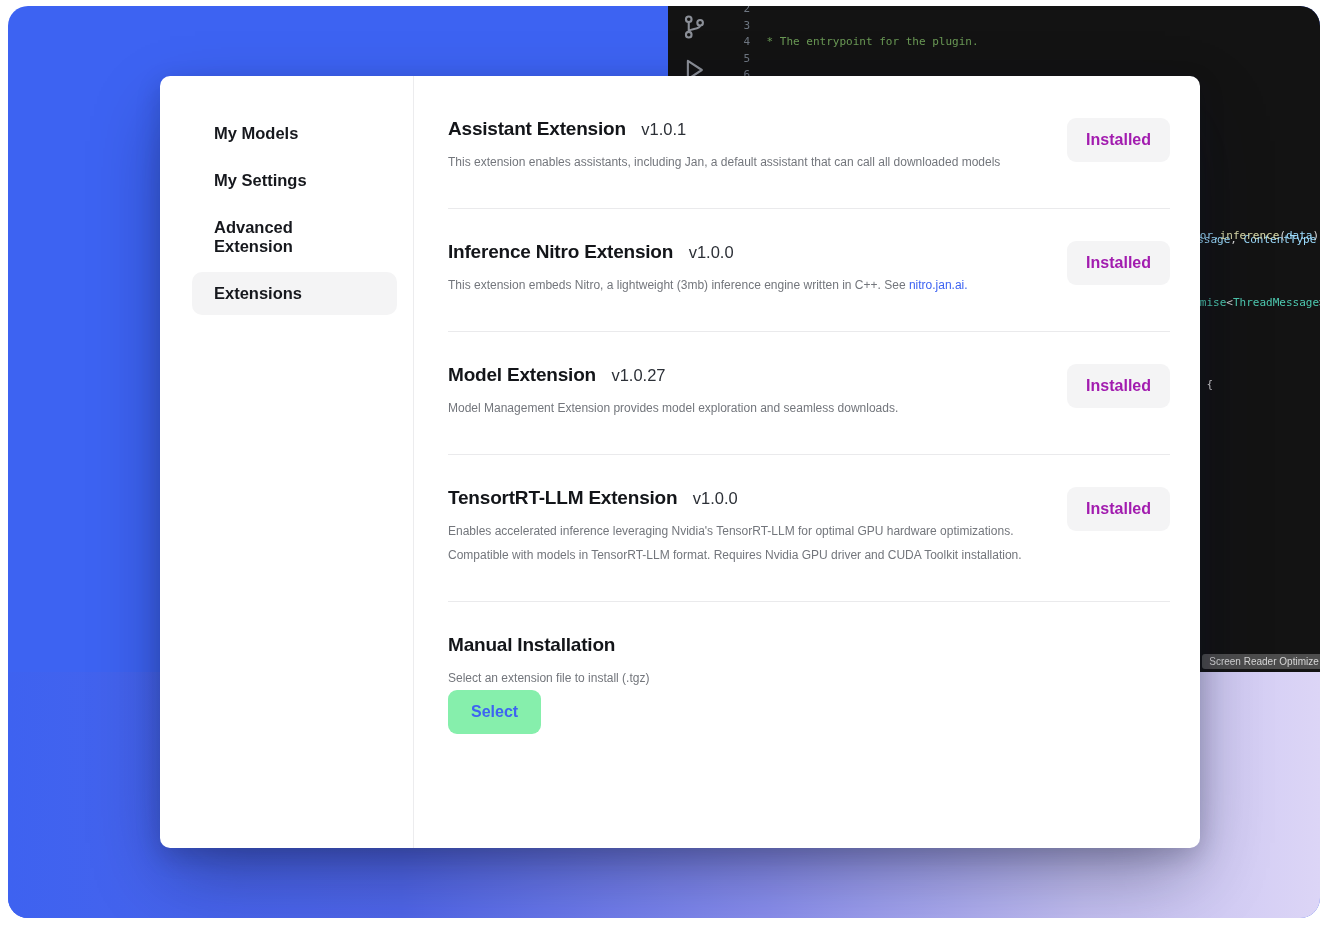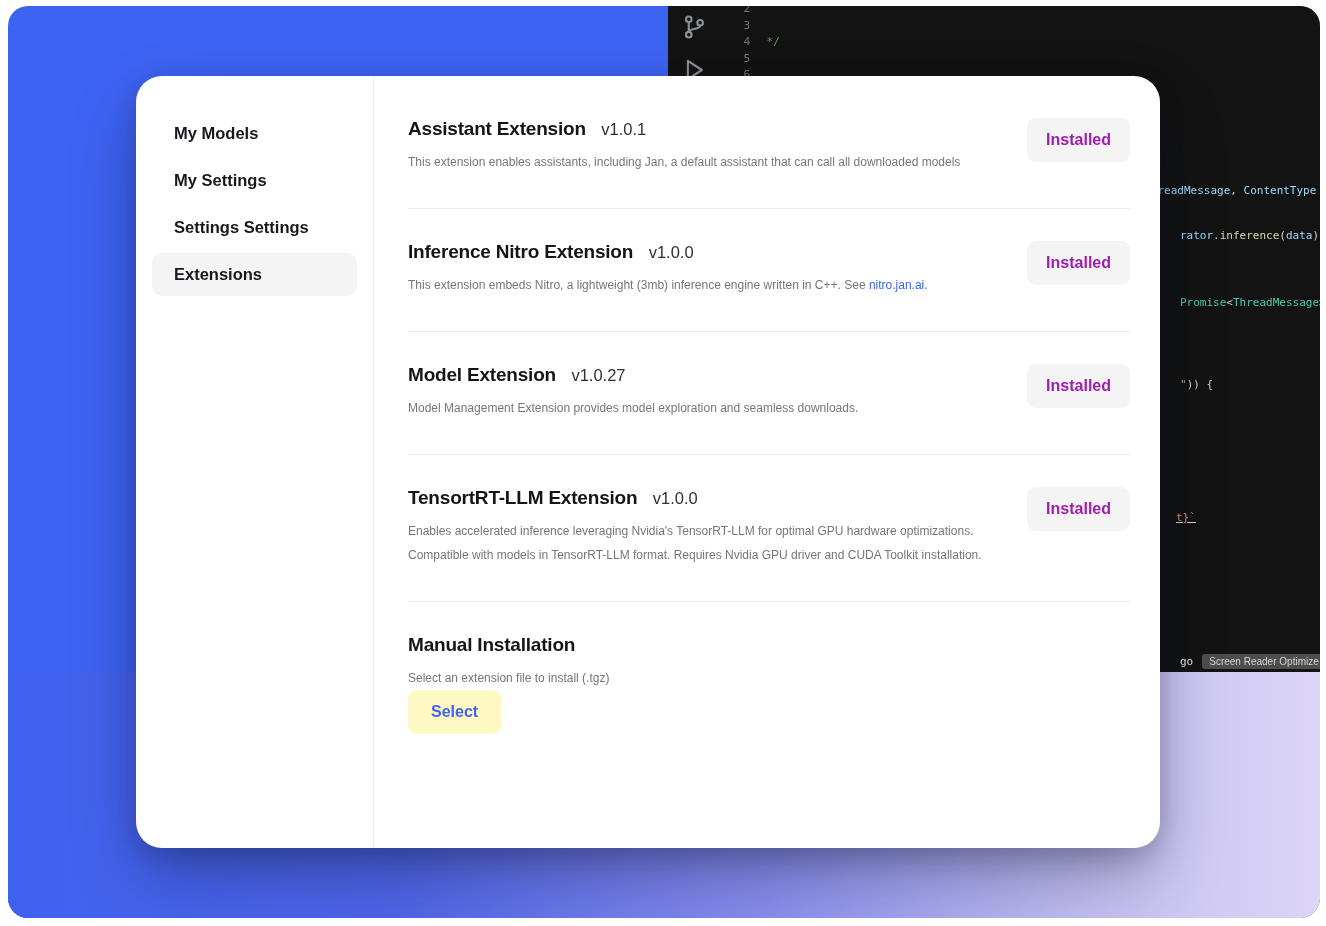--- a/index.html
+++ b/index.html
@@ -47,23 +47,24 @@
   .status-right{
     position:absolute;left:512px;bottom:3px;display:flex;align-items:center;gap:9px;
     font:11px "DejaVu Sans Mono", monospace;color:#e6e6e6;white-space:nowrap;
   }
   .sr-chip{
     background:#4d4d4d;color:#d6d6d6;font-size:10px;font-family:"Liberation Sans",sans-serif;
     padding:2px 7px;border-radius:3px;white-space:nowrap;
   }
   
   .modal{
-    position:absolute;left:128px;top:70px;width:1024px;height:772px;
-    background:#ffffff;border-radius:26px;overflow:hidden;display:flex;
+    position:absolute;left:152px;top:70px;width:1024px;height:772px;
+    background:#ffffff;border-radius:10px;overflow:hidden;display:flex;
     box-shadow:0 30px 70px -10px rgba(10,15,40,.40), 0 8px 24px rgba(10,15,40,.18);
+    padding-left:16px;
   }
   .sidebar{
     width:238px;box-sizing:border-box;border-right:1px solid #ececee;
     padding:36px 16px;flex-shrink:0;
   }
   .side-item{
     padding:12px 22px;border-radius:10px;margin-bottom:4px;
     font-size:16.5px;font-weight:600;color:#16181d;cursor:pointer;
   }
   .side-item.active{background:#f4f4f5;}
@@ -80,21 +81,21 @@
   .ext-version{font-size:16.5px;font-weight:400;color:#2c3037;margin-left:11px;}
   .ext-desc{
     margin:10px 0 0;font-size:12px;line-height:24px;color:#73767c;max-width:575px;
   }
   .ext-link{color:#3D63F2;cursor:pointer;}
   .btn{
     border:none;font-family:inherit;font-size:16px;font-weight:600;
     padding:12px 19px;border-radius:9px;flex-shrink:0;cursor:default;line-height:20px;
   }
   .btn.installed{background:#f4f4f5;color:#a21caf;}
-  .btn.select{background:#fef9c3;color:#3D63F2;padding:12px 23px;cursor:pointer;}
+  .btn.select{background:#86efac;color:#3D63F2;padding:12px 23px;cursor:pointer;}
 </style>
 </head>
 <body>
 
 <div class="frame">
 
   <div class="editor">
     <div class="activity-bar">
       <svg class="ic-scm" width="28" height="28" viewBox="0 0 16 16" fill="none" stroke="#8b8f97" stroke-width="1.2">
         <circle cx="5" cy="3.6" r="1.6"></circle>
@@ -109,20 +110,21 @@
 
     <div class="gutter">
       <div>2</div>
       <div>3</div>
       <div>4</div>
       <div>5</div>
       <div>6</div>
     </div>
 
     <div class="code">
+      <div class="code-line"><span style="color: rgb(106, 153, 85);"> * The entrypoint for the plugin.</span></div>
       <div class="code-line"><span style="color: rgb(106, 153, 85);"> */</span></div>
       <div class="code-line"></div>
       <div class="code-line"><span style="color: rgb(106, 153, 85);">// Web / extension runtime</span></div>
       <div class="code-line"><span style="color: rgb(197, 134, 192);">import</span><span style="color: rgb(212, 212, 212);"> {</span><span style="color: rgb(156, 220, 254);">log</span><span style="color: rgb(212, 212, 212);">, </span><span style="color: rgb(156, 220, 254);">BaseExtension</span><span style="color: rgb(212, 212, 212);">, </span><span style="color: rgb(156, 220, 254);">MessageEvent</span><span style="color: rgb(212, 212, 212);">, </span><span style="color: rgb(156, 220, 254);">MessageRequest</span><span style="color: rgb(212, 212, 212);">, </span><span style="color: rgb(156, 220, 254);">ThreadMessage</span><span style="color: rgb(212, 212, 212);">, </span><span style="color: rgb(156, 220, 254);">ContentType</span></div>
     </div>
 
     <div class="frag f0"><span style="color: rgb(156, 220, 254); margin-top: 17px;">rator.</span><span style="color: rgb(220, 220, 170);">inference</span><span style="color: rgb(212, 212, 212);">(</span><span style="color: rgb(156, 220, 254);">data</span><span style="color: rgb(212, 212, 212);">));</span></div>
     <div class="frag f1"><span style="color: rgb(78, 201, 176);">Promise</span><span style="color: rgb(212, 212, 212);">&lt;</span><span style="color: rgb(78, 201, 176);">ThreadMessage</span><span style="color: rgb(212, 212, 212);">&gt;</span></div>
     <div class="frag f2"><span style="color: rgb(206, 145, 120);">"</span><span style="color: rgb(212, 212, 212);">)) {</span></div>
     <div class="frag f3"><span style="color: rgb(206, 145, 120);">t}`</span></div>
@@ -133,21 +135,21 @@
     </div>
   </div>
 
   <div class="bg-bottom"></div>
 
   <div class="modal">
 
     <aside class="sidebar">
       <div class="side-item">My Models</div>
       <div class="side-item">My Settings</div>
-      <div class="side-item">Settings Settings</div>
+      <div class="side-item">Advanced Extension</div>
       <div class="side-item active">Extensions</div>
     </aside>
 
     <main class="content">
 
       <div class="ext-row first">
         <div class="ext-info">
           <div class="ext-title-line">
             <span class="ext-name">Assistant Extension</span>
             <span class="ext-version">v1.0.1</span>

